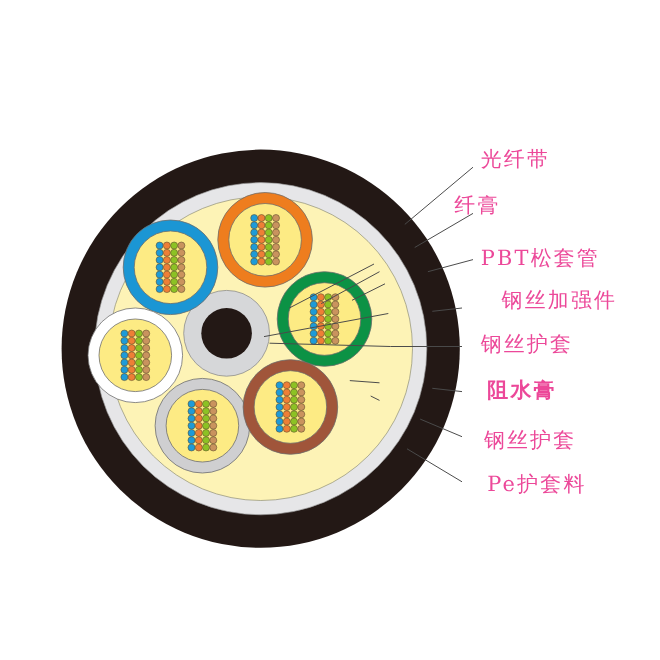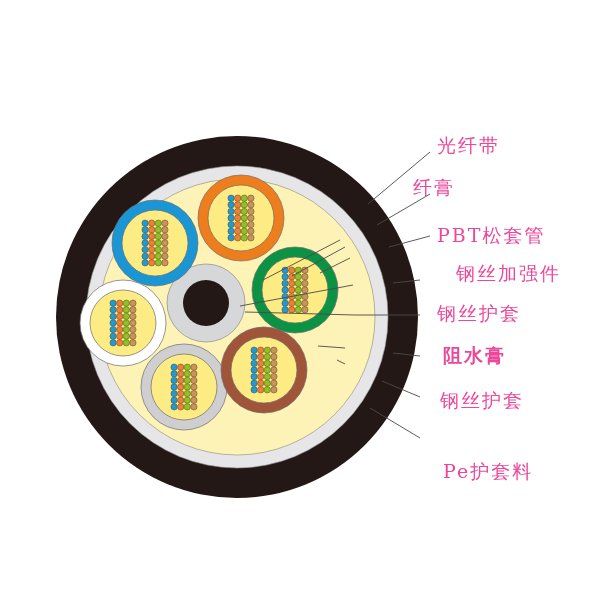--- a/index.html
+++ b/index.html
@@ -232,14 +232,14 @@
 </svg>
 
 <div id="labels">
   <div class="label" style="left: 437px; top: 136px;">光纤带</div>
   <div class="label" style="left: 413px; top: 178px;">纤膏</div>
   <div class="label" style="left: 437px; top: 226px; text-align: right;">PBT松套管</div>
   <div class="label" style="left: 456px; top: 264px;">钢丝加强件</div>
   <div class="label" style="left: 437px; top: 304px;">钢丝护套</div>
   <div class="label" style="left: 443px; top: 346px; font-weight: bold;">阻水膏</div>
   <div class="label" style="left: 440px; top: 391px;">钢丝护套</div>
-  <div class="label" style="left: 443px; top: 431px; margin-top: 31px;">Pe护套料</div>
+  <div class="label" style="left: 443px; top: 431px;">Pe护套料</div>
 </div>
 
 </body></html>

